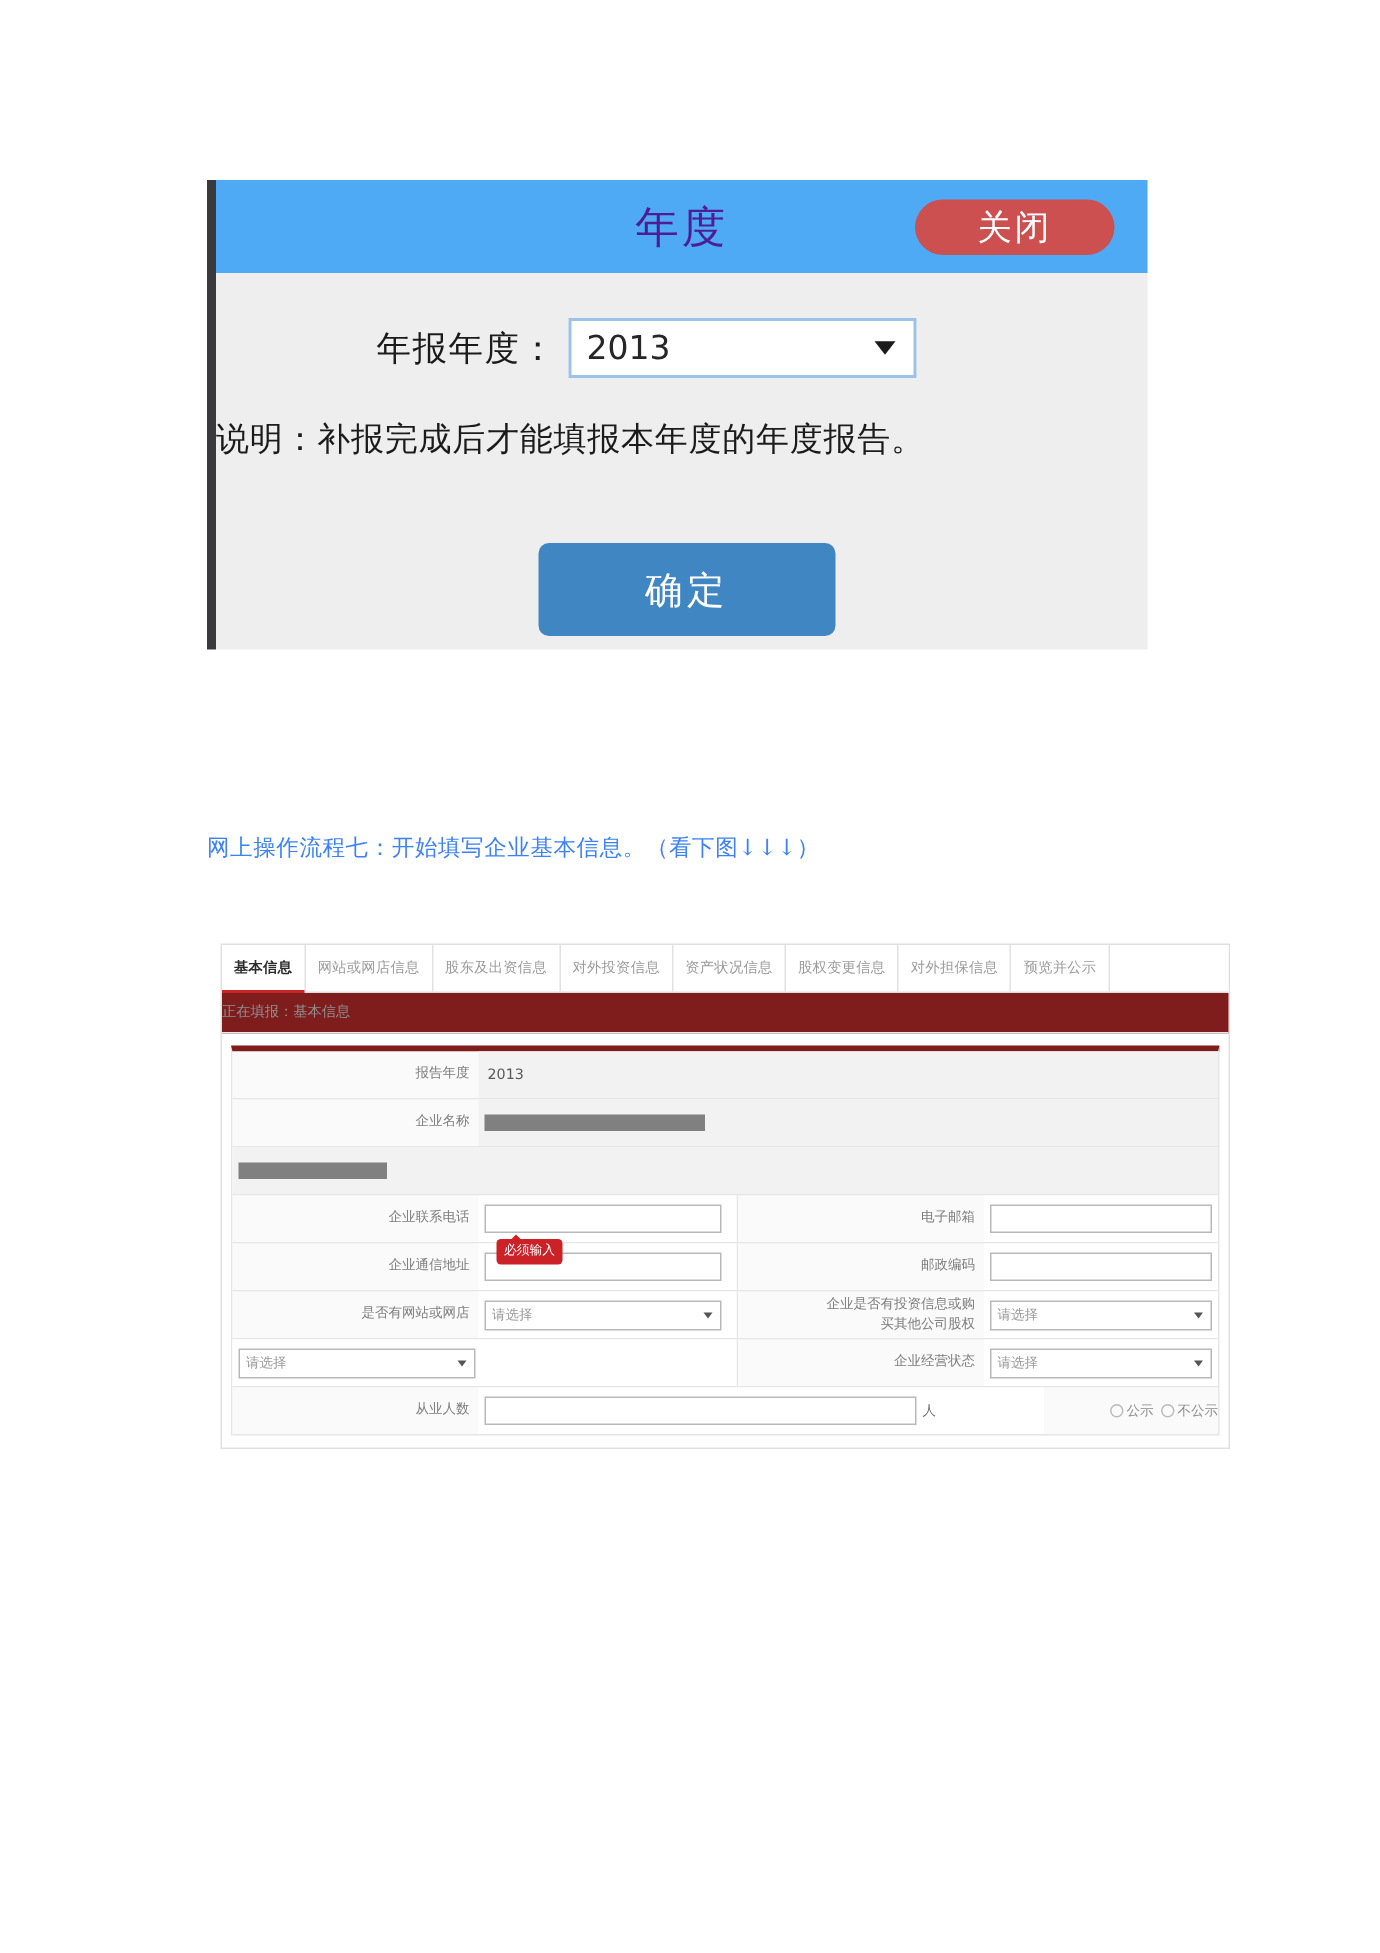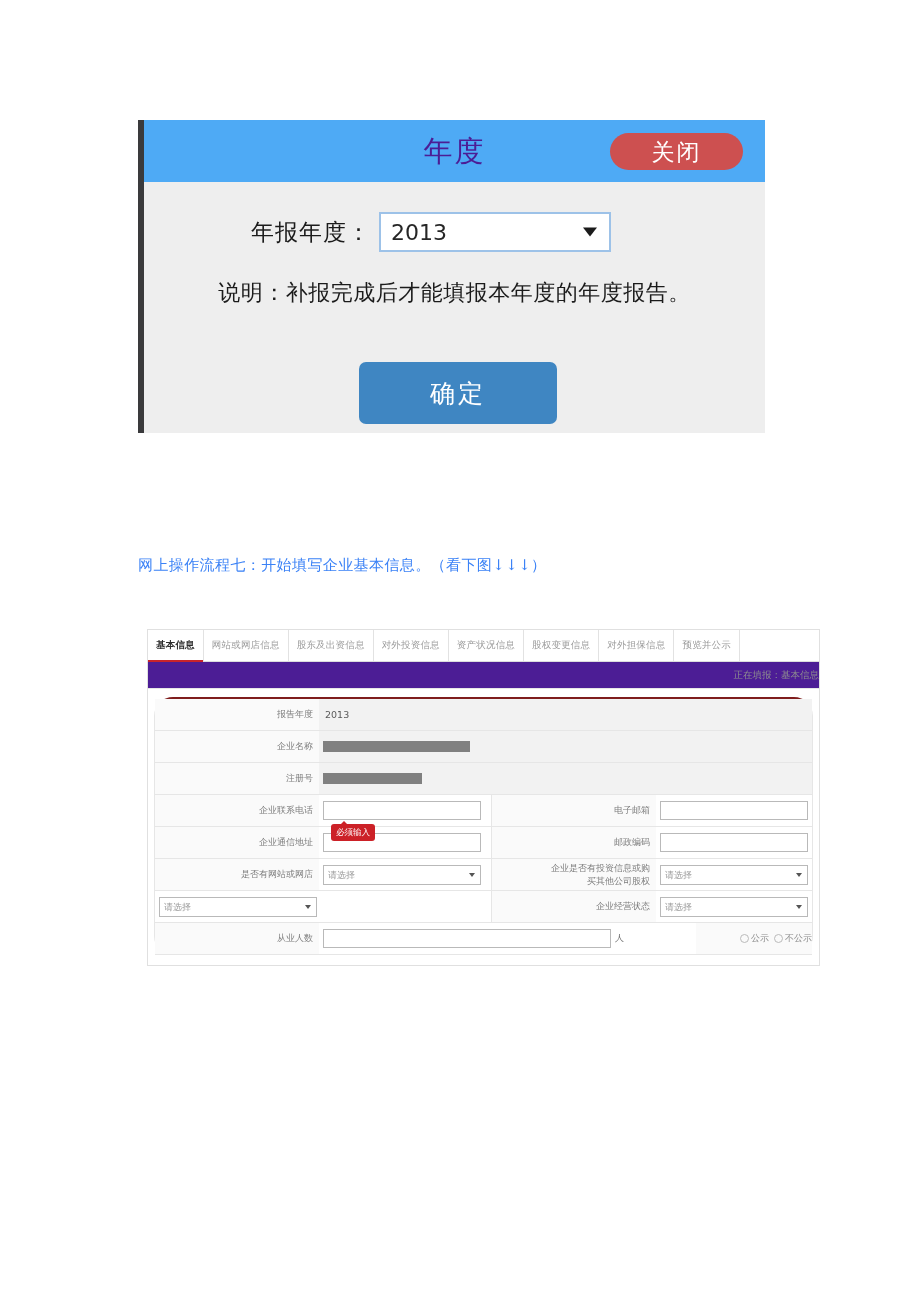--- a/index.html
+++ b/index.html
@@ -118,21 +118,21 @@
     height: 0;
     border-left: 7px solid transparent;
     border-right: 7px solid transparent;
     border-top: 9px solid #1b1b1b;
   }
   .dialog-note {
     position: absolute;
     left: 6px;
     top: 158px;
     width: 621px;
-    text-align: center;
+    text-align: left;
     font-size: 22px;
     color: #1b1b1b;
     letter-spacing: 0.5px;
   }
   .dialog-confirm {
     position: absolute;
     left: 221px;
     top: 242px;
     width: 198px;
     height: 62px;
@@ -204,32 +204,31 @@
     height: 2px;
     background: #c8242b;
   }
   .tab-filler {
     flex: 1;
     border-right: none;
   }
   .filing-status {
     height: 26px;
     line-height: 26px;
-    text-align: right;
+    text-align: left;
     font-size: 9.5px;
     color: #8f8f8f;
-    background: #4c1d95;
+    background: #7f1d1d;
     border-bottom: 1px solid #e6e6e6;
   }
   .form-table {
     margin: 8px 6px 0 6px;
-    border-top: 2px solid #7f1d1d;
+    border-top: 4px solid #7f1d1d;
     border-left: 1px solid #e6e6e6;
     border-right: 1px solid #e6e6e6;
-    border-radius: 19px;
   }
   .frow {
     display: flex;
     align-items: stretch;
     border-bottom: 1px solid #e6e6e6;
     min-height: 31px;
     background: #fafafa;
   }
   .fcell {
     display: flex;
@@ -438,21 +437,20 @@
     </div>
 
     <div class="frow">
       <div class="fcell flabel">企业名称</div>
       <div class="fcell ffield wide">
         <span class="redact w1"></span>
       </div>
     </div>
 
     <div class="frow">
-      <div class="fcell flabel">注册号</div>
       <div class="fcell ffield wide">
         <span class="redact w2"></span>
       </div>
     </div>
 
     <div class="frow">
       <div class="col-left">
         <div class="fcell flabel">企业联系电话</div>
         <div class="fcell ffield">
           <input class="textinput" type="text" placeholder="" style="">

